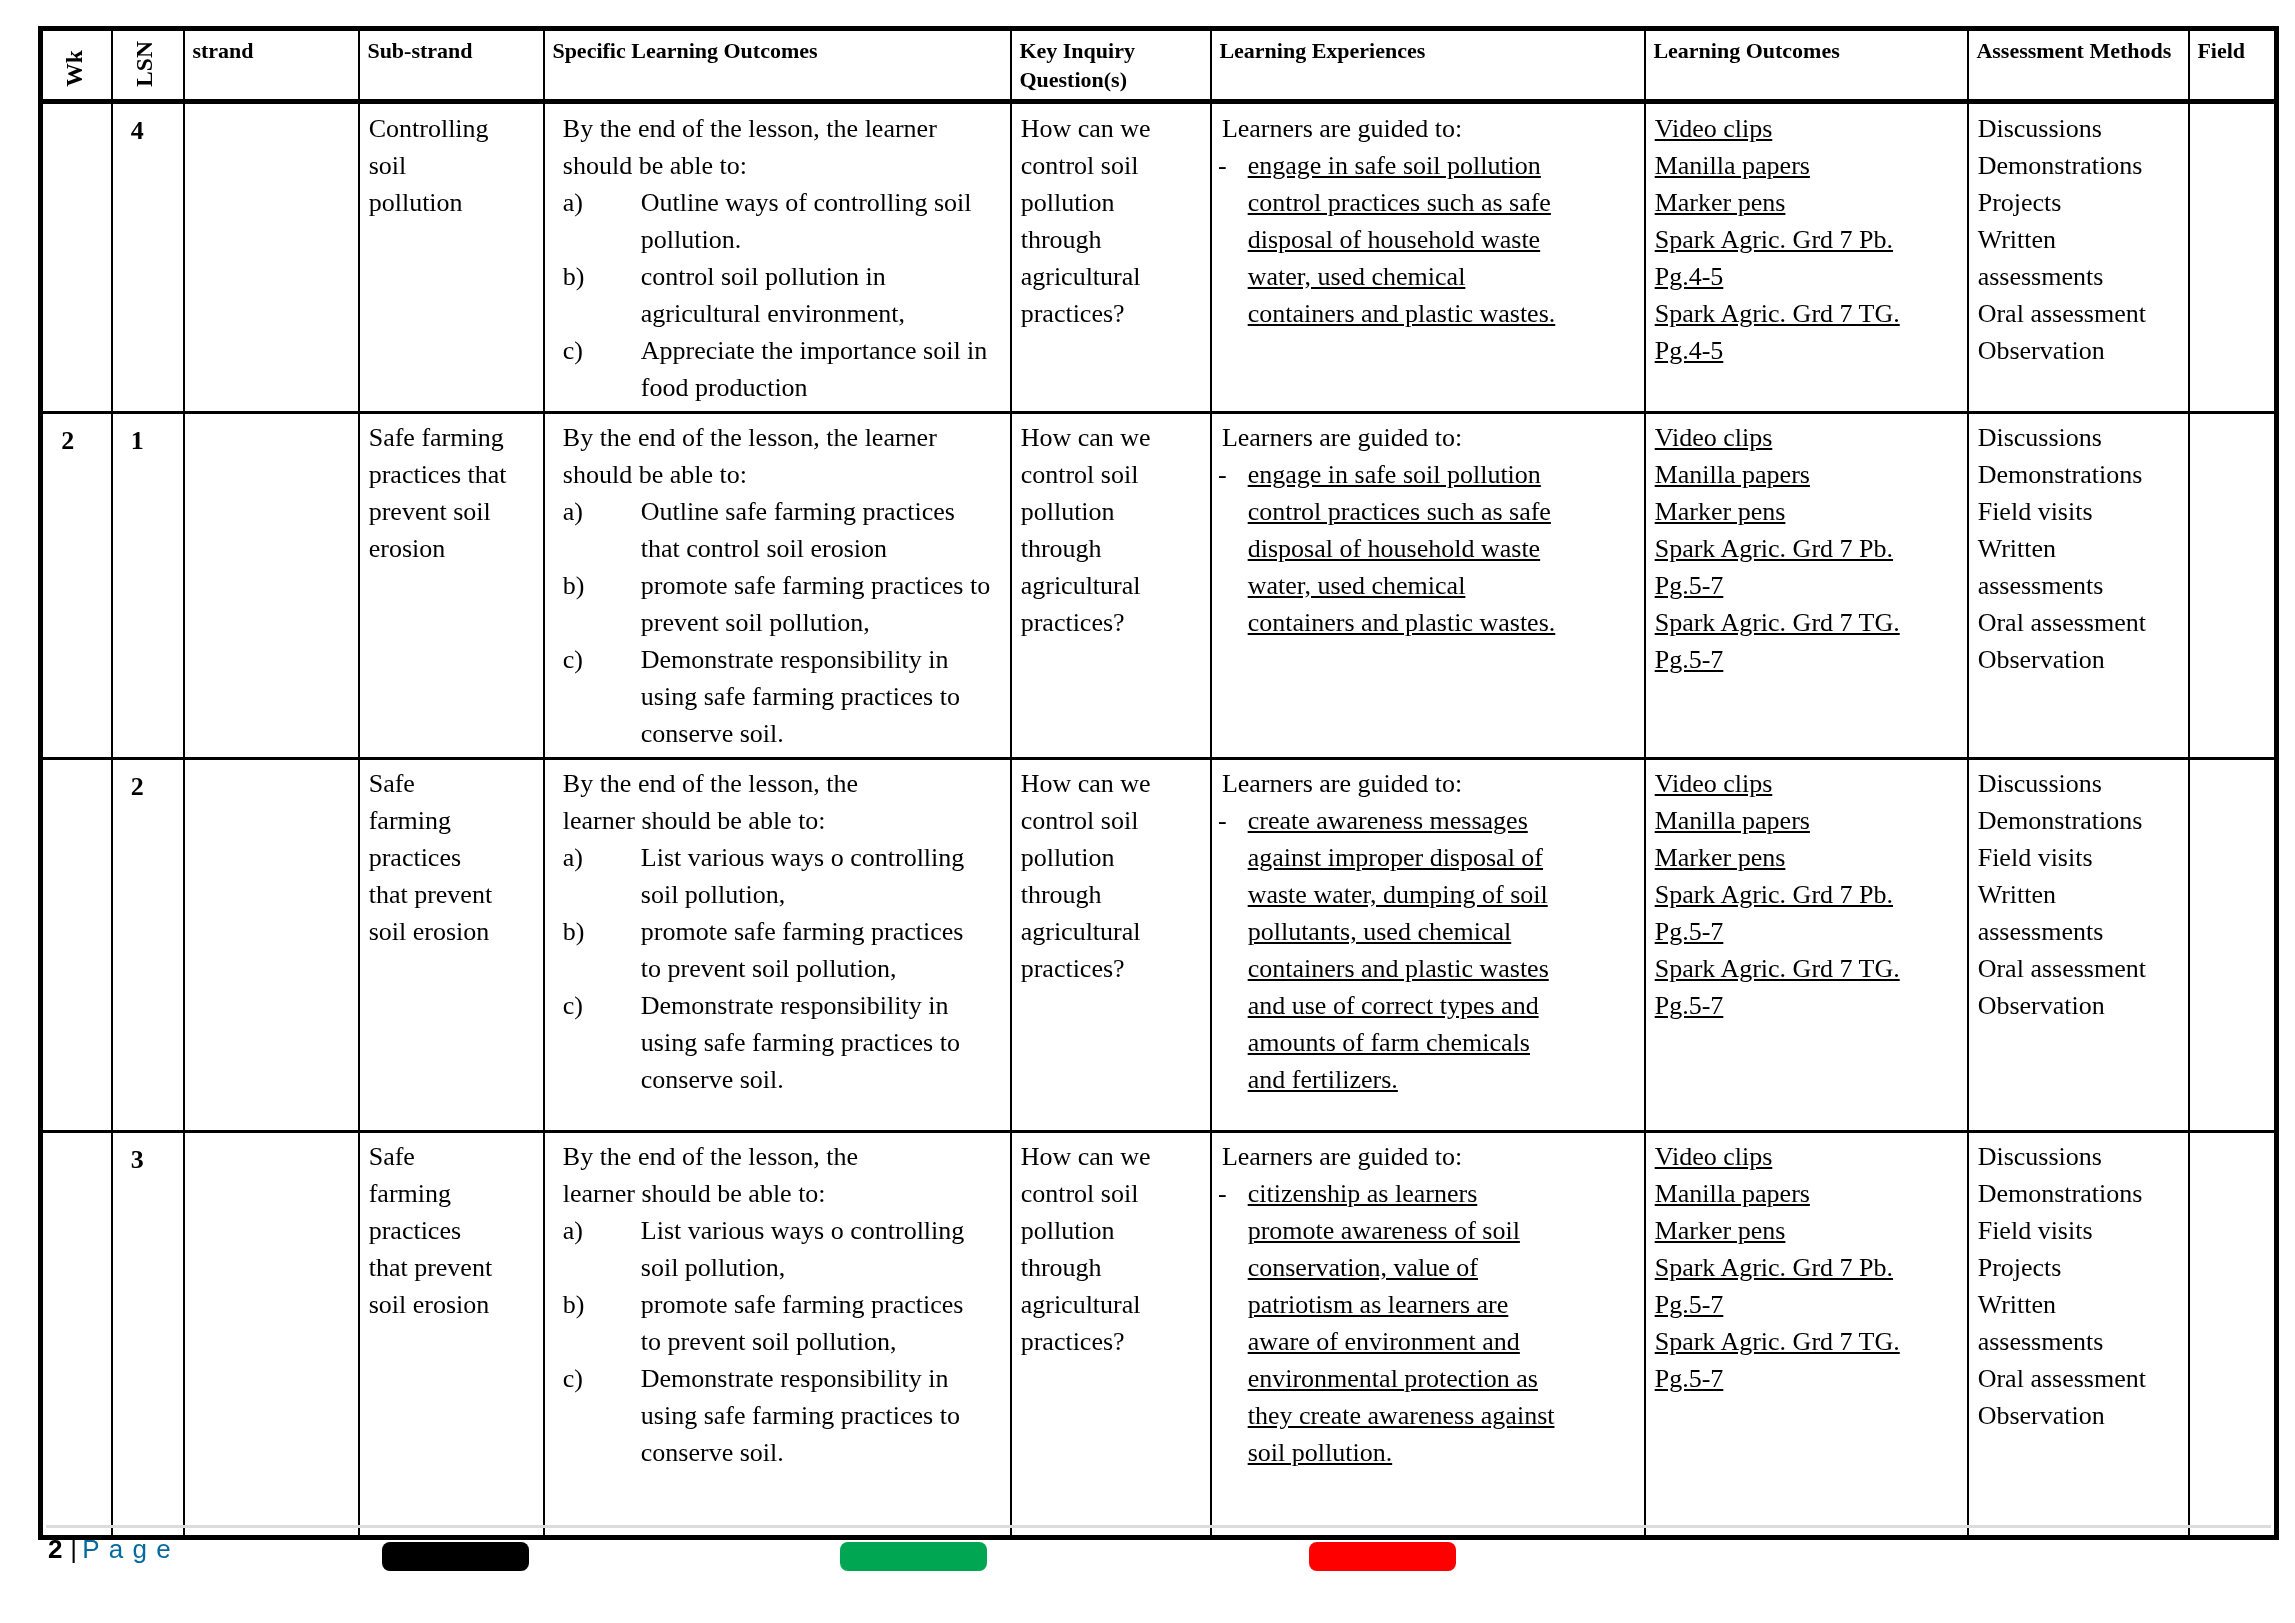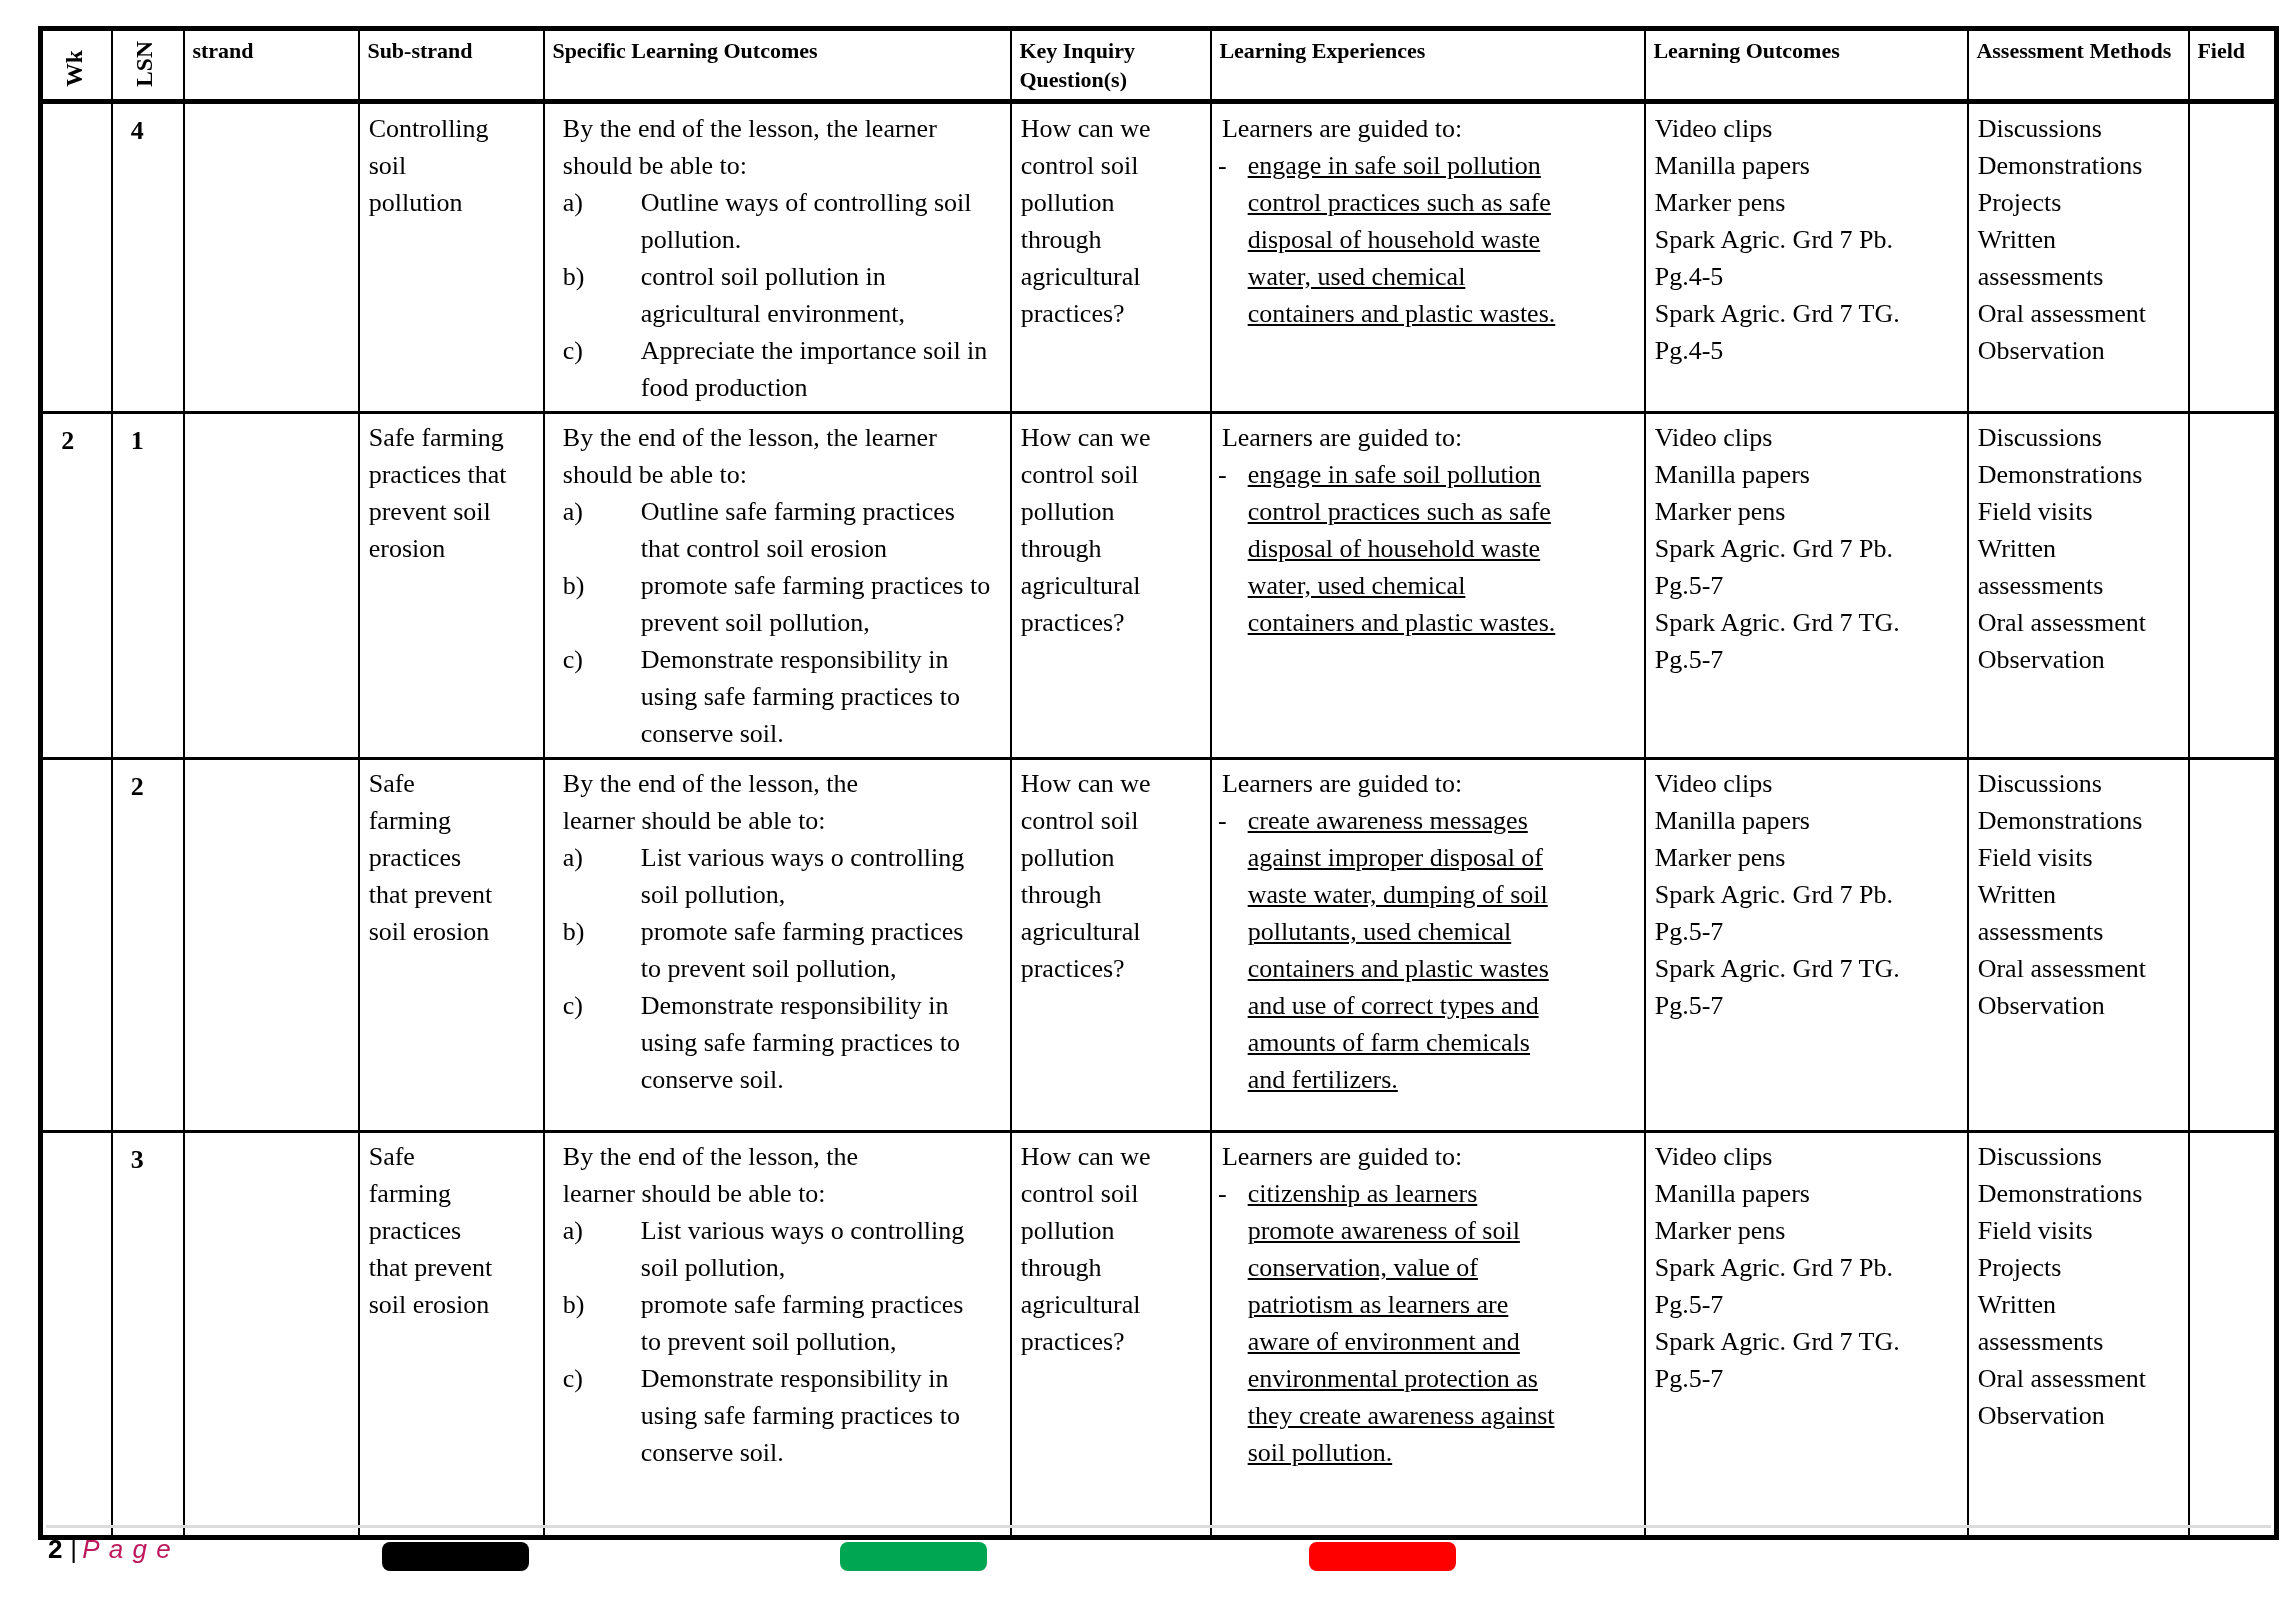--- a/index.html
+++ b/index.html
@@ -69,41 +69,41 @@
   td.slo { padding-left: 18.3px !important; padding-right: 5.2px !important; }
   .out-row { display: flex; }
   .out-label { flex: 0 0 56px; }
   .out-text { flex: 1; white-space: pre-line; margin-left: 22px; }
   td.kiq { }
   td.le { padding-left: 5.2px !important; padding-right: 6.5px !important; }
   .le-intro { padding-left: 5.2px; }
   .le-row { display: flex; }
   .le-dash { flex: 0 0 31px; padding-left: 1.3px; }
   .le-text { flex: 1; white-space: pre-line; text-decoration: underline; }
-  .res-item { white-space: pre-line; }
+  .res-item { white-space: pre-line; text-decoration: underline; }
 
   .footer-rule {
     position: absolute;
     left: 46px;
     top: 1525px;
     width: 2225px;
     height: 3.3px;
     background: #dcdcdc;
   }
   .footer-text {
     position: absolute;
     left: 48px;
     top: 1534px;
     font-family: "Liberation Sans", sans-serif;
     font-size: 26px;
     white-space: nowrap;
   }
   .pg-num { font-weight: bold; color: #000; }
   .pg-sep { color: #000; margin: 0 5.2px 0 7.9px; font-weight: normal; }
-  .pg-label { color: #be185d; letter-spacing: 9.2px; font-style: italic; }
+  .pg-label { color: #0369a1; letter-spacing: 9.2px; }
   .bar {
     position: absolute;
     top: 1542px;
     height: 29px;
     border-radius: 7.9px;
   }
   .bar-black { left: 382px; width: 147px; }
   .bar-green { left: 840px; width: 147px; }
   .bar-red { left: 1309px; width: 147px; }
 </style>

